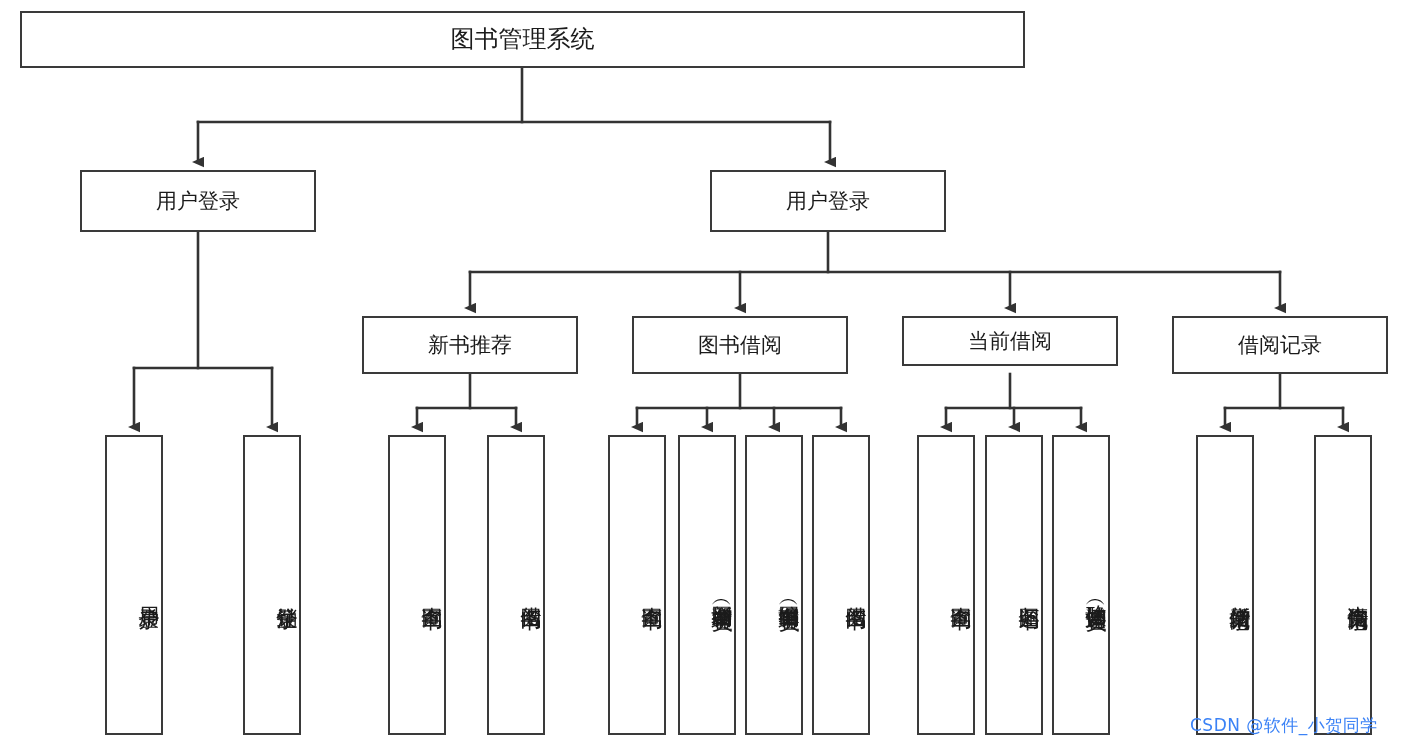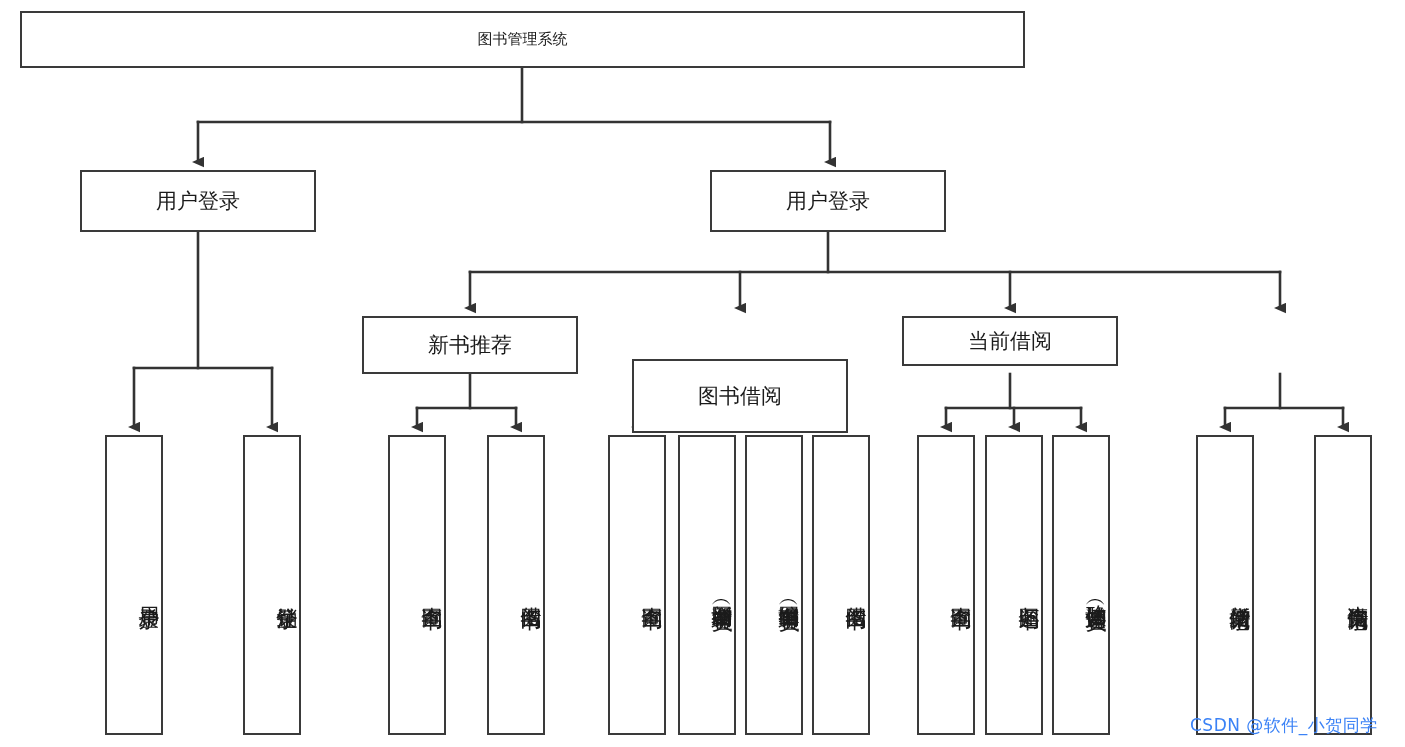--- a/index.html
+++ b/index.html
@@ -31,21 +31,21 @@
     background: #ffffff;
     border: 2px solid #3a3a3a;
     display: flex;
     align-items: center;
     justify-content: center;
     text-align: center;
     color: #1b1b1b;
     line-height: 1.15;
   }
   .node.root {
-    font-size: 15px;
+    font-size: 24px;
   }
   .node.lvl2 {
     font-size: 21px;
   }
   .node.lvl3 {
     font-size: 21px;
     font-family: Liberation Serif, serif;
   }
   .node.leaf {
     font-size: 21px;
@@ -136,26 +136,29 @@
   <div class="node lvl2" id="n-l2-0" style="left: 80px; top: 170px; width: 236px; height: 62px;">
     <span class="lbl">用户登录</span>
   </div>
   <div class="node lvl2" id="n-l2-1" style="left: 710px; top: 170px; width: 236px; height: 62px;">
     <span class="lbl">用户登录</span>
   </div>
 
   <div class="node lvl3" id="n-l3-0" style="left: 362px; top: 316px; width: 216px; height: 58px;">
     <span class="lbl">新书推荐</span>
   </div>
-  <div class="node lvl3" id="n-l3-1" style="left: 632px; top: 316px; width: 216px; height: 74px; margin-top: 43px;">
+  <div class="node lvl3" id="n-l3-1" style="left: 632px; top: 316px; width: 216px; height: 58px;">
     <span class="lbl">图书借阅</span>
   </div>
   <div class="node lvl3" id="n-l3-2" style="left: 902px; top: 316px; width: 216px; height: 50px;">
     <span class="lbl">当前借阅</span>
   </div>
+  <div class="node lvl3" id="n-l3-3" style="left: 1172px; top: 316px; width: 216px; height: 58px;">
+    <span class="lbl">借阅记录</span>
+  </div>
 
   <div class="node leaf" id="n-lf-0" style="left: 105px; top: 435px; width: 58px; height: 300px;">
     <span class="lbl">用户登录</span>
   </div>
   <div class="node leaf" id="n-lf-1" style="left: 243px; top: 435px; width: 58px; height: 300px;">
     <span class="lbl">注销登录</span>
   </div>
   <div class="node leaf" id="n-lf-2" style="left: 388px; top: 435px; width: 58px; height: 300px;">
     <span class="lbl">查询图书</span>
   </div>

